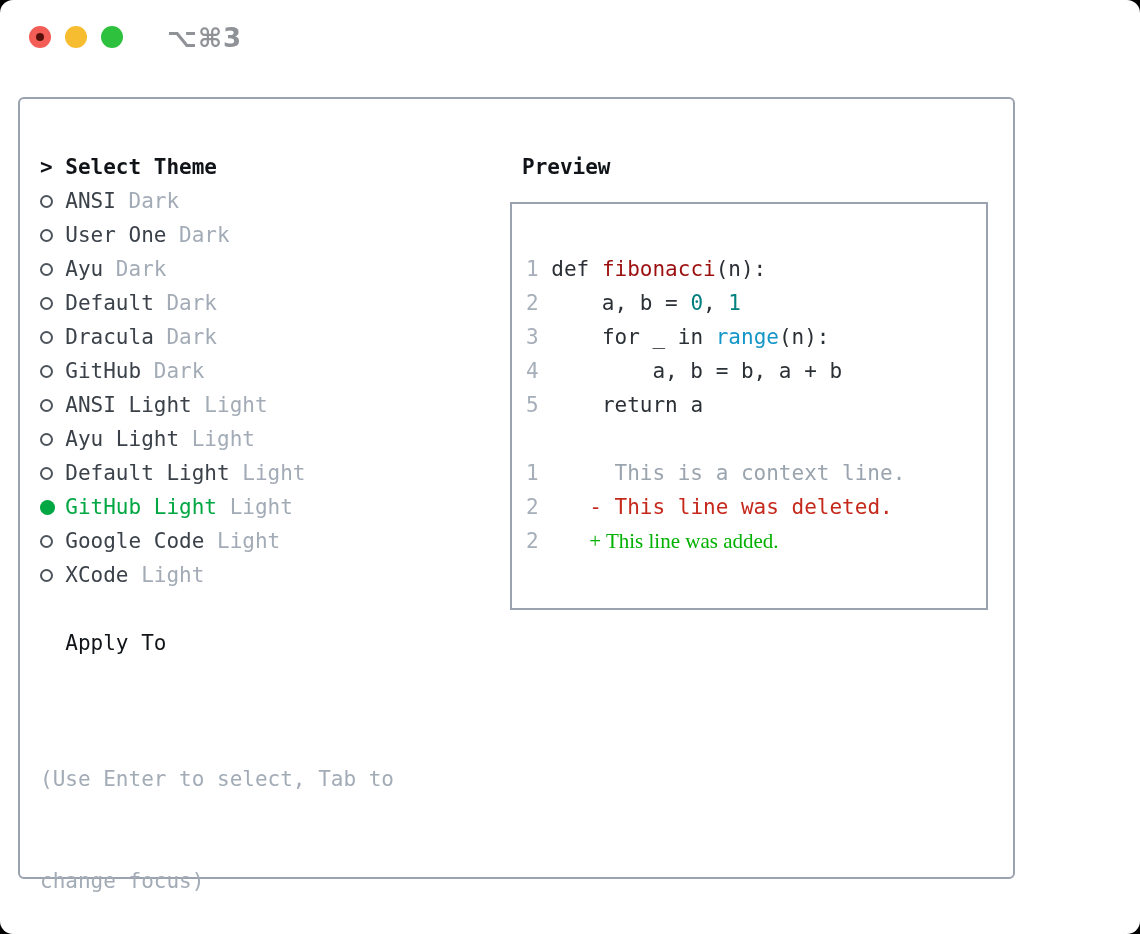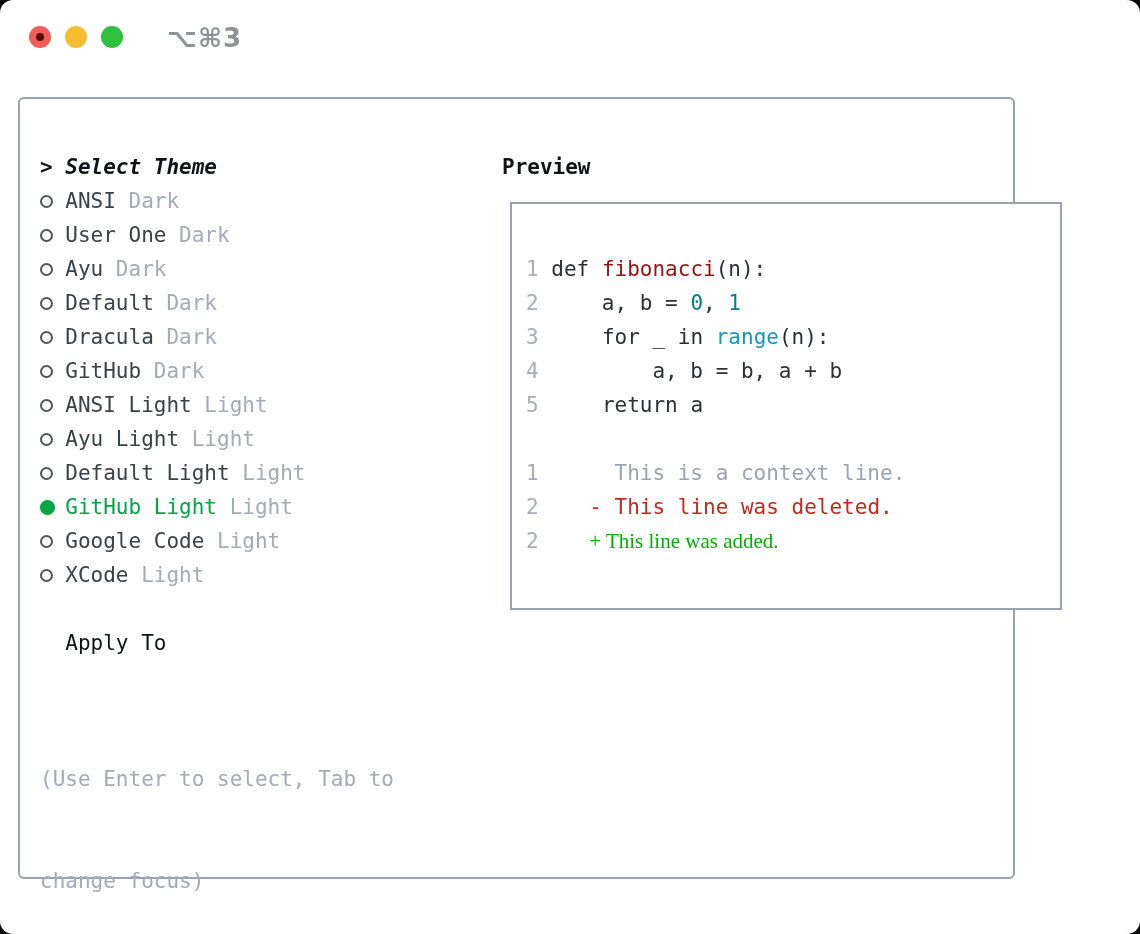--- a/index.html
+++ b/index.html
@@ -24,35 +24,35 @@
   .panel{
     position:absolute;left:18px;top:97px;width:993px;height:778px;
     border:2px solid var(--panel-border,#99a2ae);border-radius:6px;background:#fff;
   }
   .left-col{position:absolute;left:20px;top:51px;font-size:21px;line-height:34px;}
   .row{display:flex;align-items:center;height:34px;white-space:pre;}
   .bullet{display:inline-flex;width:2ch;align-items:center;flex:none;}
   .caret{font-weight:bold;color:var(--text-black,#101418);}
   .radio{width:13px;height:13px;border:2px solid #4e545c;border-radius:50%;box-sizing:border-box;}
   .radio.sel{width:15px;height:15px;border:none;background:var(--accent-green,#00a742);}
-  .hdr{font-weight:bold;color:var(--text-black,#101418);font-style:italic;}
+  .hdr{font-weight:bold;color:var(--text-black,#101418);}
   .hdr2{color:var(--text-black,#101418);}
   .tname{color:var(--text-dark,#3a4149);}
   .tname.green{color:var(--accent-green,#00a742);}
   .tvariant{color:var(--muted-gray,#a2abb6);margin-left:1ch;}
   .indent{margin-left:2ch;align-items:center;}
   .spacer{height:34px;}
   .hint{color:var(--muted-gray,#a2abb6);white-space:pre;}
   
   .preview-title{
-    position:absolute;left:482px;top:51px;height:34px;line-height:34px;
+    position:absolute;left:502px;top:51px;height:34px;line-height:34px;
     font-size:21px;font-weight:bold;color:var(--text-black,#101418);
   }
   .preview-box{
-    position:absolute;left:490px;top:103px;width:552px;height:408px;
+    position:absolute;left:490px;top:103px;width:478px;height:408px;
     border:2px solid var(--panel-border,#99a2ae);background:#fff;box-sizing:border-box;
   }
   pre.code{margin:0;padding:48px 14px;font-family:"DejaVu Sans Mono",monospace;font-size:21px;line-height:34px;}
   .line{height:34px;white-space:pre;}
   .seg-num{color:var(--line-number,#a5aeb9);}
   .seg-plain,.seg-kw{color:var(--syntax-plain,#2b3036);}
   .seg-title{color:var(--syntax-title,#9c0f0f);}
   .seg-number{color:var(--syntax-number,#00807e);}
   .seg-builtin{color:var(--syntax-builtin,#1496c8);margin-top:8px;}
   .seg-ctx{color:var(--context-gray,#9aa4ae);}

